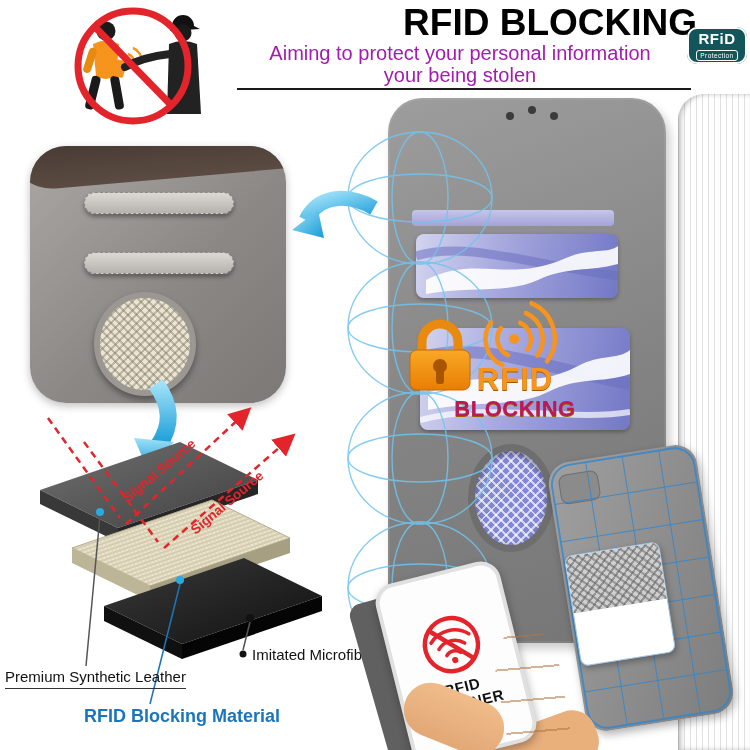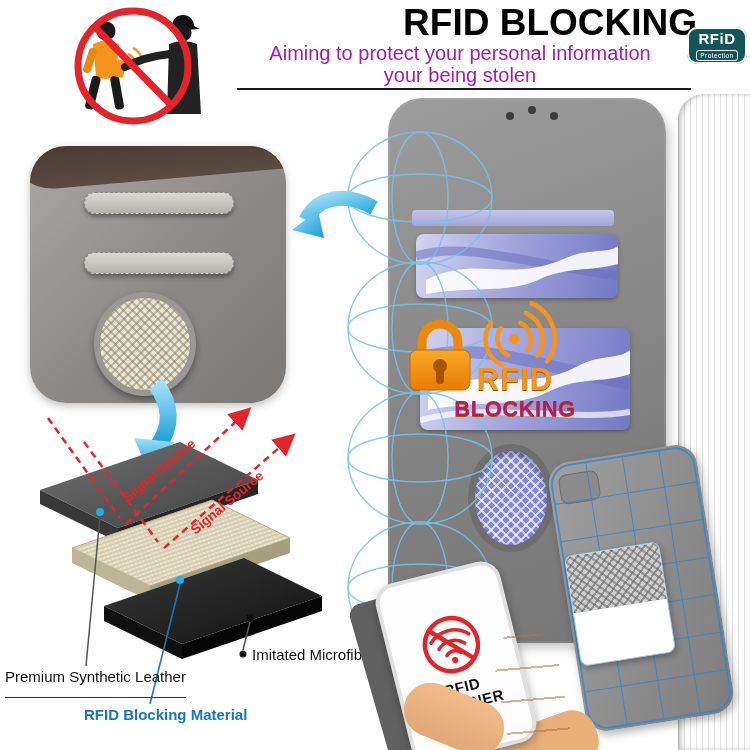--- a/index.html
+++ b/index.html
@@ -47,22 +47,22 @@
   .rfid-overlay-text .l2 { font-size:22px; font-weight:800; color:#be185d; letter-spacing:.5px; text-shadow:0 1px 0 #9c5a00; line-height:26px; }
 
   
   .strip-right { left:678px; top:94px; width:72px; height:656px; border-top-left-radius:26px;
     background:linear-gradient(90deg,#7a7a7a,#959595 35%,#898989);
     background-image:repeating-linear-gradient(90deg, rgba(0,0,0,.12) 0 1.5px, transparent 1.5px 6px); z-index:1;
     box-shadow:inset 3px 0 5px rgba(0,0,0,.25); }
 
   
   .lbl { font-size:15px; color:#111; z-index:5; white-space:nowrap; }
-  .lbl-leather { left:5px; top:668px; border-bottom:1.5px solid #333; padding-bottom:12px; font-weight:500; }
-  .lbl-rfid { left:84px; top:706px; color:#1B75BC; font-weight:700; font-size:15px;text-align:right; }
+  .lbl-leather { left:5px; top:668px; border-bottom:1.5px solid #333; padding-bottom:3px; font-weight:500; }
+  .lbl-rfid { left:84px; top:706px; color:#1B75BC; font-weight:700; font-size:18px;text-align:right; }
   .lbl-micro { left:252px; top:646px; font-weight:500; }
 
   
   .case-tilt { left:566px; top:452px; width:150px; height:272px; border-radius:22px;
     background:linear-gradient(115deg,#a0a0a0,#7d7d7d); transform:rotate(-9deg); z-index:2; box-shadow:2px 4px 8px rgba(0,0,0,.3); }
   .camera { left:10px; top:12px; width:40px; height:30px; border-radius:8px; background:#8b8b8b; border:1.5px solid #6d6d6d; }
   .card-tilt { left:572px; top:548px; width:96px; height:112px; border-radius:8px; background:#fff; border:1.5px solid #9fc6e8; transform:rotate(-9deg); z-index:3; box-shadow:1px 3px 6px rgba(0,0,0,.3); overflow:hidden; }
   .card-tilt-pattern { height:52%; background-color:#cfcfcf;
     background-image:repeating-linear-gradient(45deg, rgba(90,90,90,.5) 0 2px, transparent 2px 6px),
                      repeating-linear-gradient(-45deg, rgba(90,90,90,.5) 0 2px, transparent 2px 6px); }

